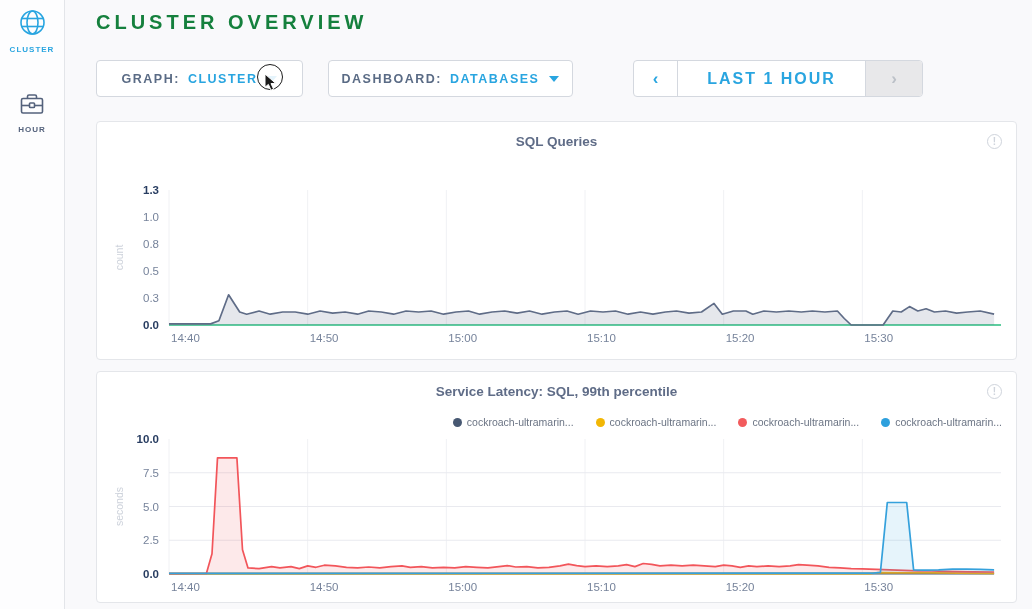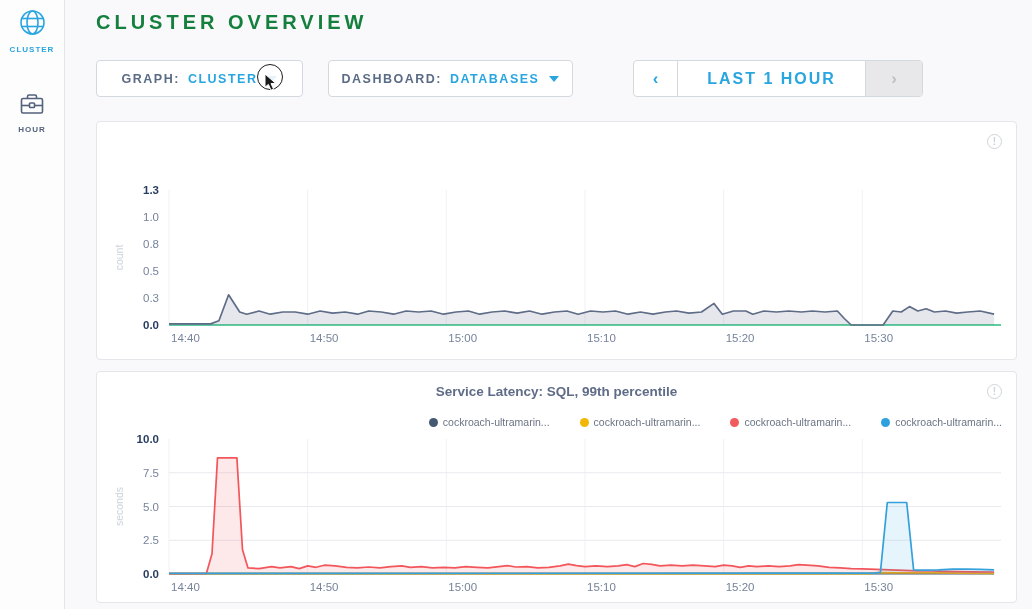--- a/index.html
+++ b/index.html
@@ -43,21 +43,21 @@
   
   .card { position:absolute; left:31px; width:921px; background:#fff; border:1px solid #e4e6ea;
           border-radius:4px; }
   .card1 { top:121px; height:239px; }
   .card2 { top:371px; height:232px; }
   .chart-title { position:absolute; left:0; right:0; top:12px; text-align:center; font-size:13.5px;
                  font-weight:700; color:#5f6c87; }
   .info-icon { position:absolute; right:14px; top:12px; width:15px; height:15px; border:1px solid #cfd4dc;
                border-radius:50%; color:#cfd4dc; font-size:10px; font-weight:700; line-height:13px;
                text-align:center; cursor:pointer; }
-  .legend { position:absolute; right:14px; top:44px; display:flex; justify-content:flex-end; gap:30px; }
+  .legend { position:absolute; right:14px; top:44px; display:flex; justify-content:flex-end; gap:22px; }
   .legend-item { display:flex; align-items:center; gap:5px; cursor:pointer; }
   .legend-dot { width:9px; height:9px; border-radius:50%; }
   .legend-label { font-size:10.5px; color:#6b7484; }
   .chart-svg { position:absolute; left:0; }
   .card1 .chart-svg { top:44px; }
   .card2 .chart-svg { top:60px; }
 
   
   .cursor-wrap { position:absolute; left:257px; top:64px; width:26px; height:26px; z-index:50;
                  pointer-events:none; overflow:visible; }
@@ -109,20 +109,21 @@
     <span class="caret"></span>
   </div>
 
   <div class="timewin">
     <div class="tw-prev">‹</div>
     <div class="tw-label">LAST 1 HOUR</div>
     <div class="tw-next" aria-disabled="true">›</div>
   </div>
 
   <section class="card card1">
+    <div class="chart-title">SQL Queries</div>
     <div class="info-icon">!</div>
     <div class="chart-svg"><svg width="919" height="192">
           <line x1="72" y1="24" x2="72" y2="159" stroke="#f0f1f4" stroke-width="1"></line>
           <text x="74" y="176" text-anchor="start" font-size="11.5" fill="#76839b" font-family="&quot;Liberation Sans&quot;, sans-serif">14:40</text>
           <line x1="210.66666666666666" y1="24" x2="210.66666666666666" y2="159" stroke="#f0f1f4" stroke-width="1"></line>
           <text x="212.66666666666666" y="176" text-anchor="start" font-size="11.5" fill="#76839b" font-family="&quot;Liberation Sans&quot;, sans-serif">14:50</text>
           <line x1="349.3333333333333" y1="24" x2="349.3333333333333" y2="159" stroke="#f0f1f4" stroke-width="1"></line>
           <text x="351.3333333333333" y="176" text-anchor="start" font-size="11.5" fill="#76839b" font-family="&quot;Liberation Sans&quot;, sans-serif">15:00</text>
           <line x1="488" y1="24" x2="488" y2="159" stroke="#f0f1f4" stroke-width="1"></line>
           <text x="490" y="176" text-anchor="start" font-size="11.5" fill="#76839b" font-family="&quot;Liberation Sans&quot;, sans-serif">15:10</text>

